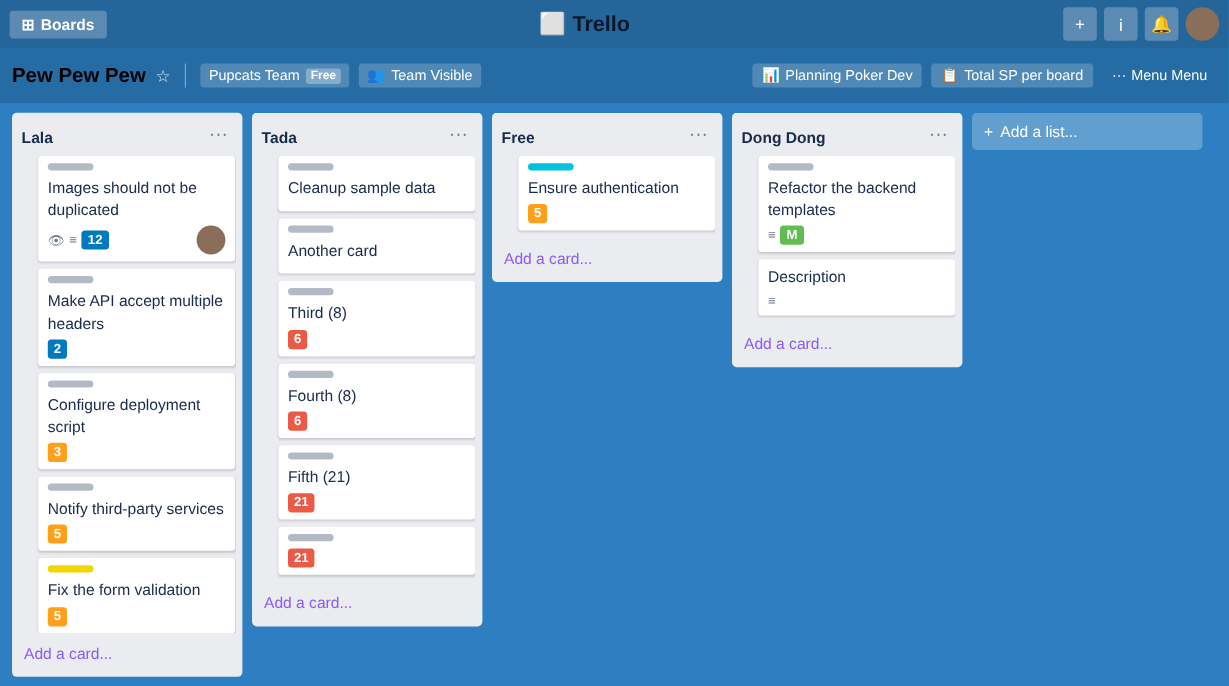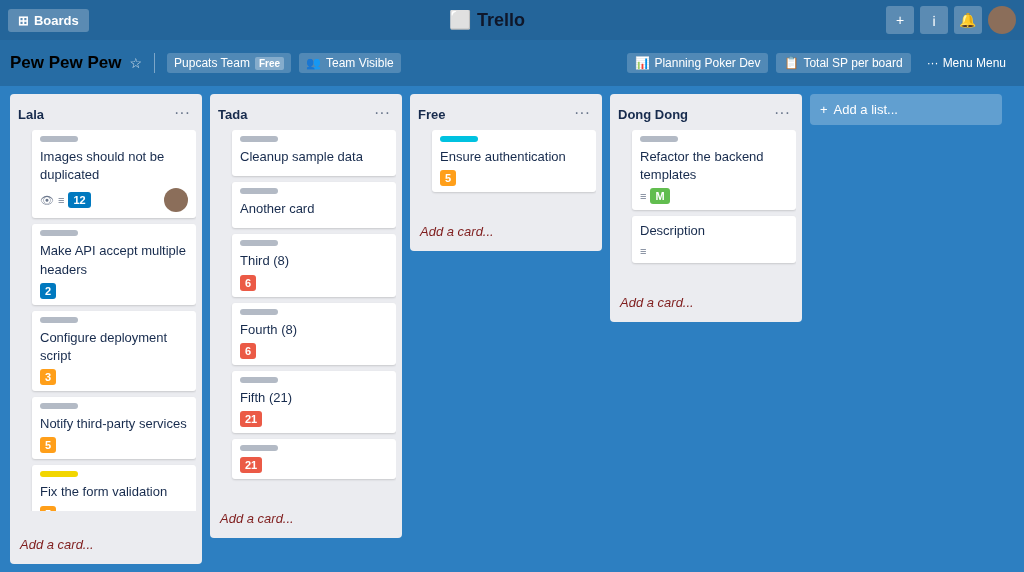--- a/index.html
+++ b/index.html
@@ -188,34 +188,33 @@
       padding: 0 4px;
       border: none;
       background: none;
     }
     .list-cards {
       overflow-y: auto;
       flex: 1;
       padding-left: 16px;
     }
     .add-card-btn {
-      color: #7f1d1d;
+      color: #8b5cf6;
       font-size: 13px;
       padding: 6px 4px;
       cursor: pointer;
       border-radius: 3px;
       display: flex;
       align-items: center;
       gap: 4px;
-      margin-top: 20px;
+      margin-top: 4px;
       border: none;
       background: none;
       width: 100%;
       text-align: left;
-      font-style: italic;
     }
 
     
     .card {
       background: #fff;
       border-radius: 3px;
       padding: 6px 8px;
       margin-bottom: 6px;
       box-shadow: 0 1px 2px rgba(0,0,0,0.15);
       cursor: pointer;

